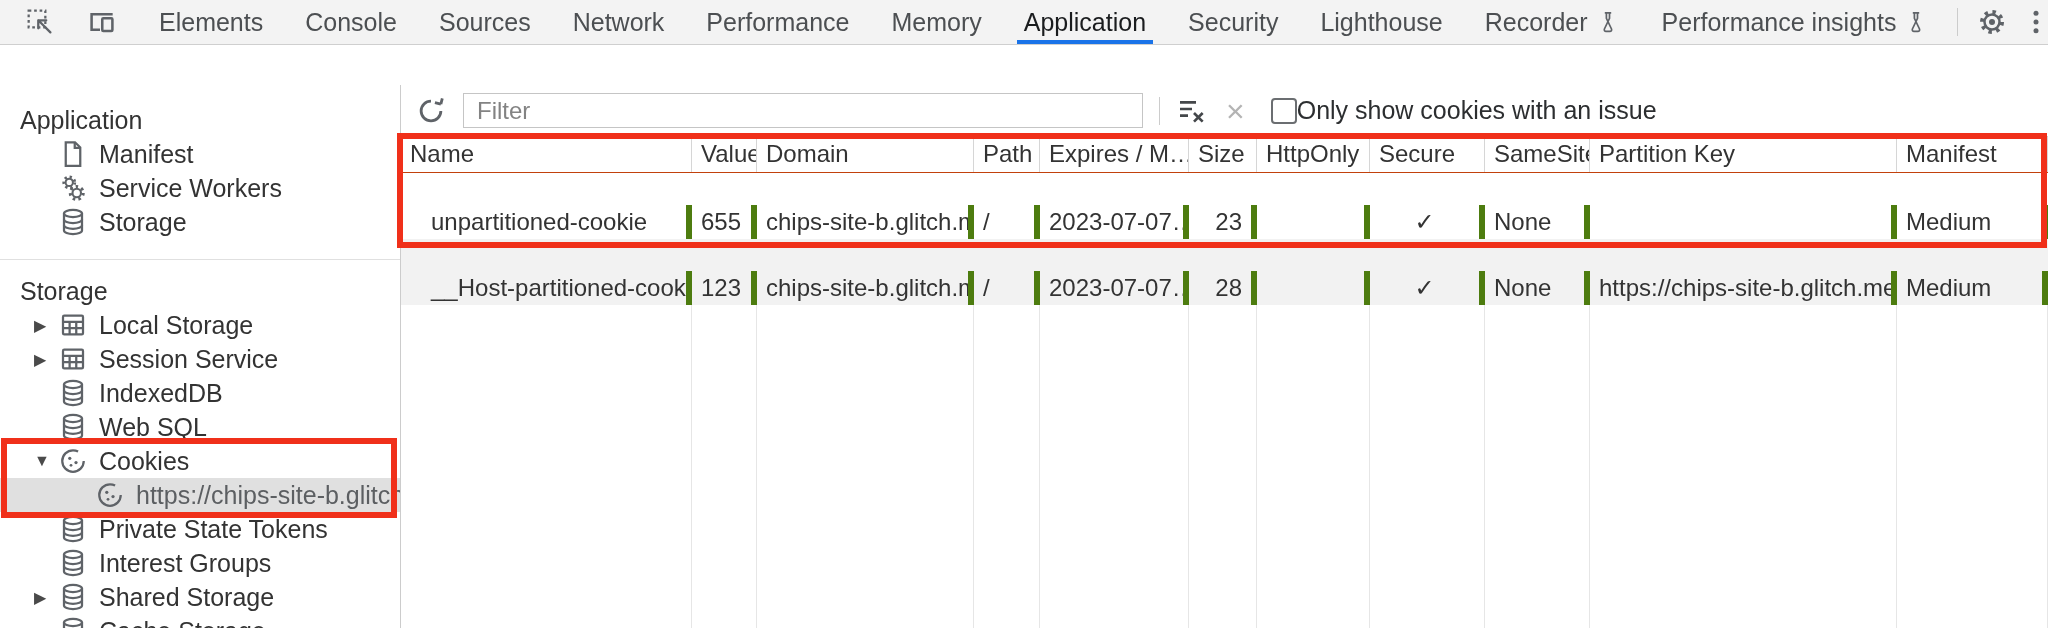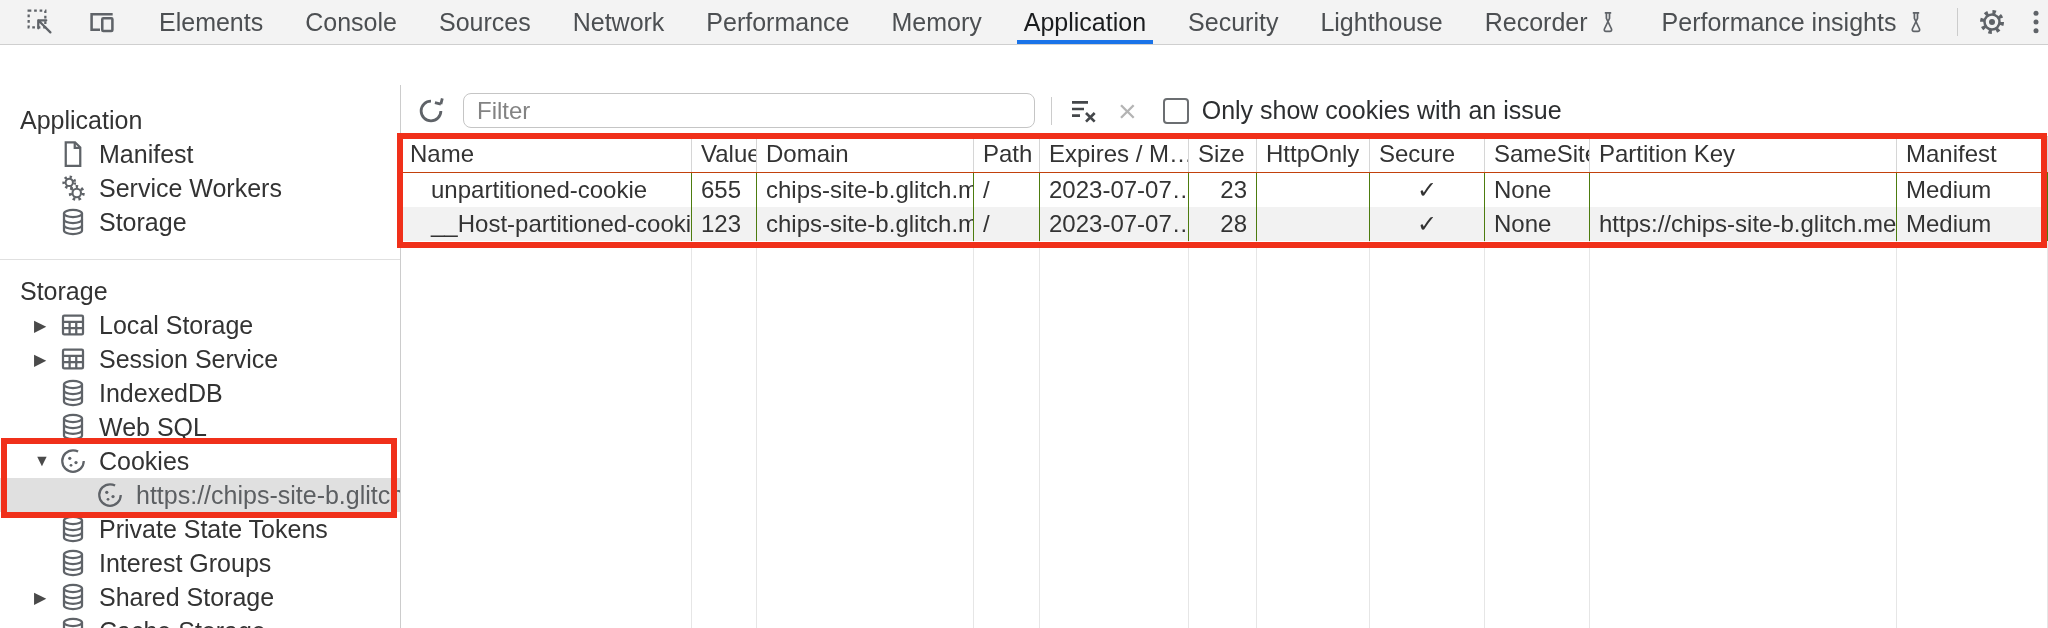--- a/index.html
+++ b/index.html
@@ -37,37 +37,37 @@
   .side-item.nested { padding-left:95px; }
   .side-item.selected { background:#e0e0e0; color:#5c5f62; }
   .anno-side { position:absolute; left:1px; width:396px; top:353px; height:80px;
                border:6px solid var(--anno); pointer-events:none; z-index:10; }
 
   
   .content { flex:1; display:flex; flex-direction:column; min-width:0; position:relative; }
   .toolbar { height:52px; border-bottom:1px solid #ccc; display:flex; align-items:center;
              padding-left:14px; flex:0 0 52px; }
   .refresh { width:32px; height:32px; color:#5f6368; }
-  .filter-input { width:572px; height:35px; margin-left:16px; border:1px solid #c5c5c5;
-                  border-radius:8px; font-size:24px; padding:0 13px; color:#333;
+  .filter-input { width:680px; height:35px; margin-left:16px; border:1px solid #c5c5c5;
+                  border-radius:0; font-size:24px; padding:0 13px; color:#333;
                   font-family:"Liberation Sans", sans-serif; outline:none; }
   .filter-input::placeholder { color:#838383; }
   .tool-sep { width:1px; height:28px; background:#ccc; margin:0 16px; }
   .cleary { width:32px; height:32px; color:#44474a; }
   .delx { font-size:32px; color:#b4b4b4; margin-left:18px; line-height:1; }
   .cb { width:26px; height:26px; border:2px solid #6b6e71; border-radius:4px; margin-left:26px; background:#fff; }
-  .cb-label { margin-left:13px; font-size:25px; color:#2c2e30; }
+  .cb-label { font-size:25px; color:#2c2e30; }
 
   .tablewrap { flex:1; display:flex; flex-direction:column; position:relative; min-height:0; }
   .grid { display:grid; grid-template-columns:291px 65px 217px 66px 149px 68px 113px 115px 105px 307px minmax(0,1fr); }
   .thead { border-bottom:1px solid #c2410c; background:#fff; }
   .thead .cell { height:35px; line-height:34px; }
   .cell { font-size:24px; padding:0 9px; white-space:nowrap; overflow:hidden;
           border-right:1px solid #d6d6d6; height:34px; line-height:34px; color:#333; }
-  .trow .cell { border-right:1px solid #4d7c0f; }
+  .trow .cell { border-right:6px solid #4d7c0f;margin-top:32px; }
   .trow.alt { background:#f2f2f2; }
   .cell.name-val { padding-left:30px; }
   .cell.c-right { text-align:right; }
   .cell.c-center { text-align:center; }
   .fill { flex:1; }
   .fill .cell { height:100%; border-right:1px solid #e6e6e6; }
   .anno-table { position:absolute; top:-4px; left:-4px; right:1px; height:115px;
                 border:6px solid var(--anno); pointer-events:none; z-index:10; }
 </style>
 </head>

